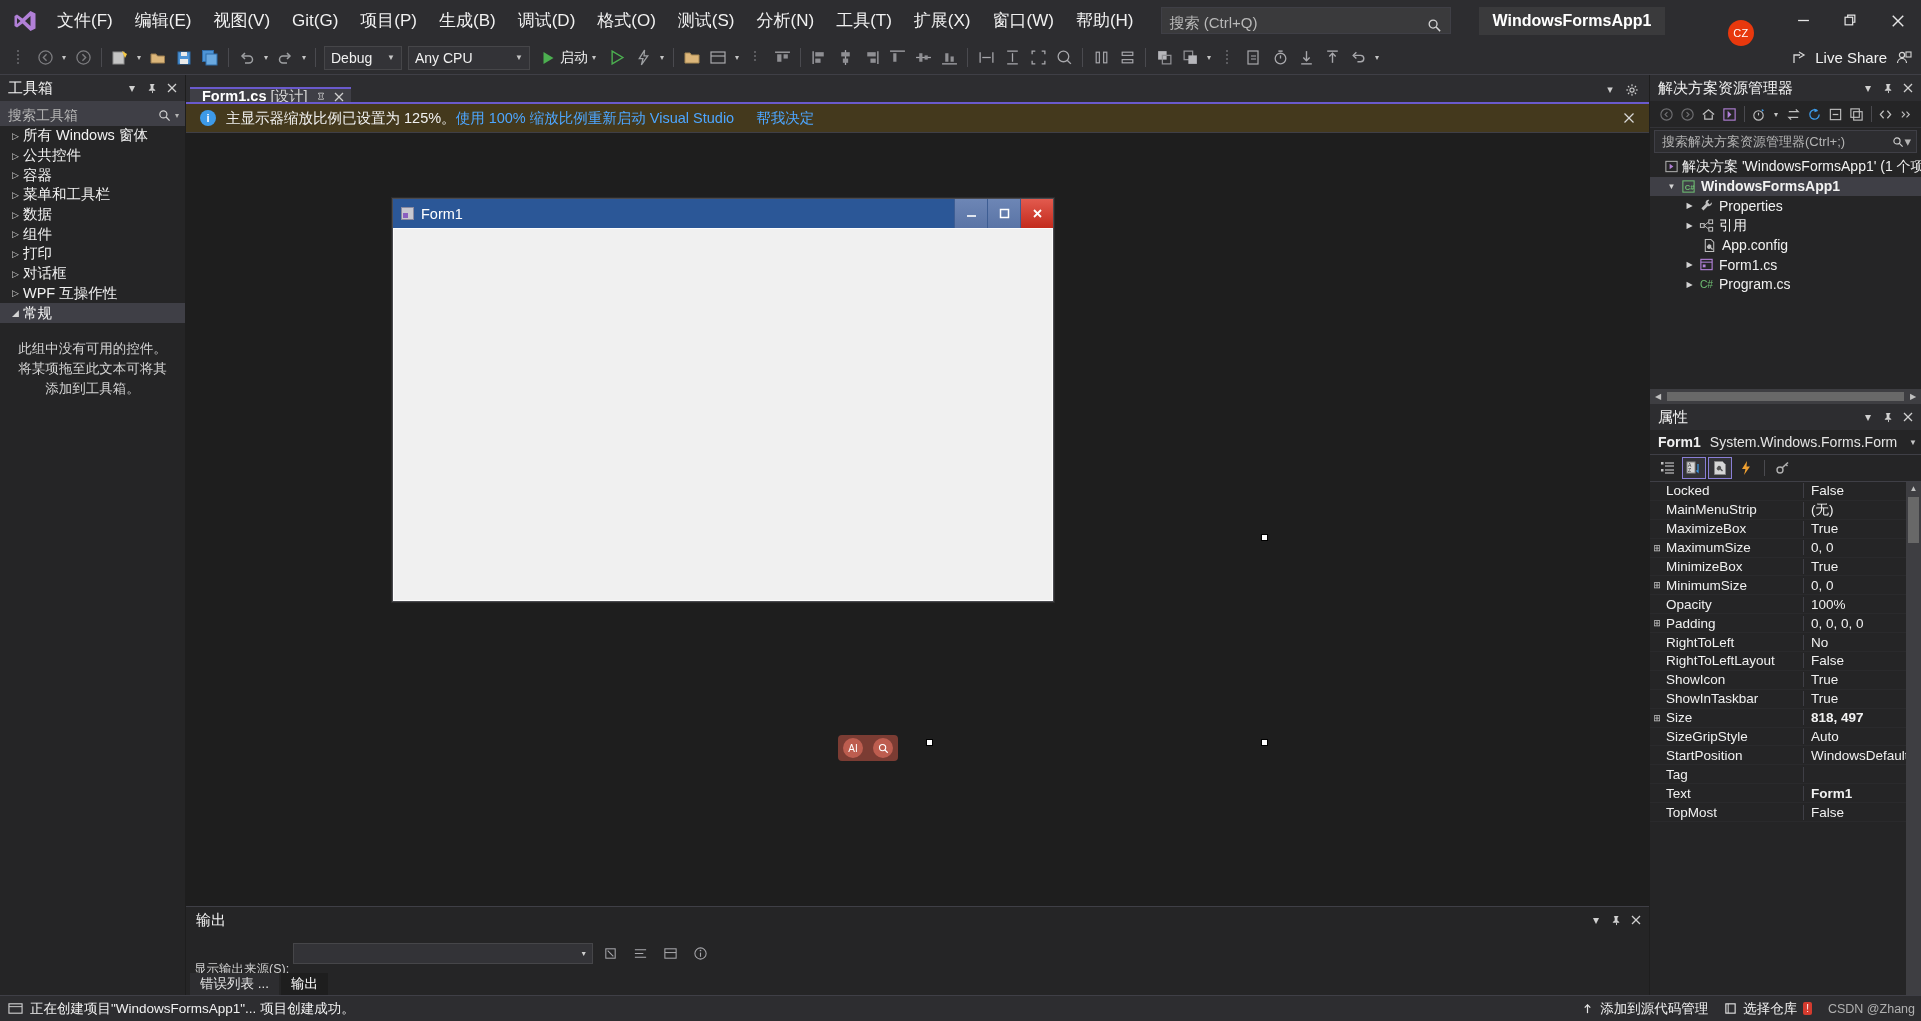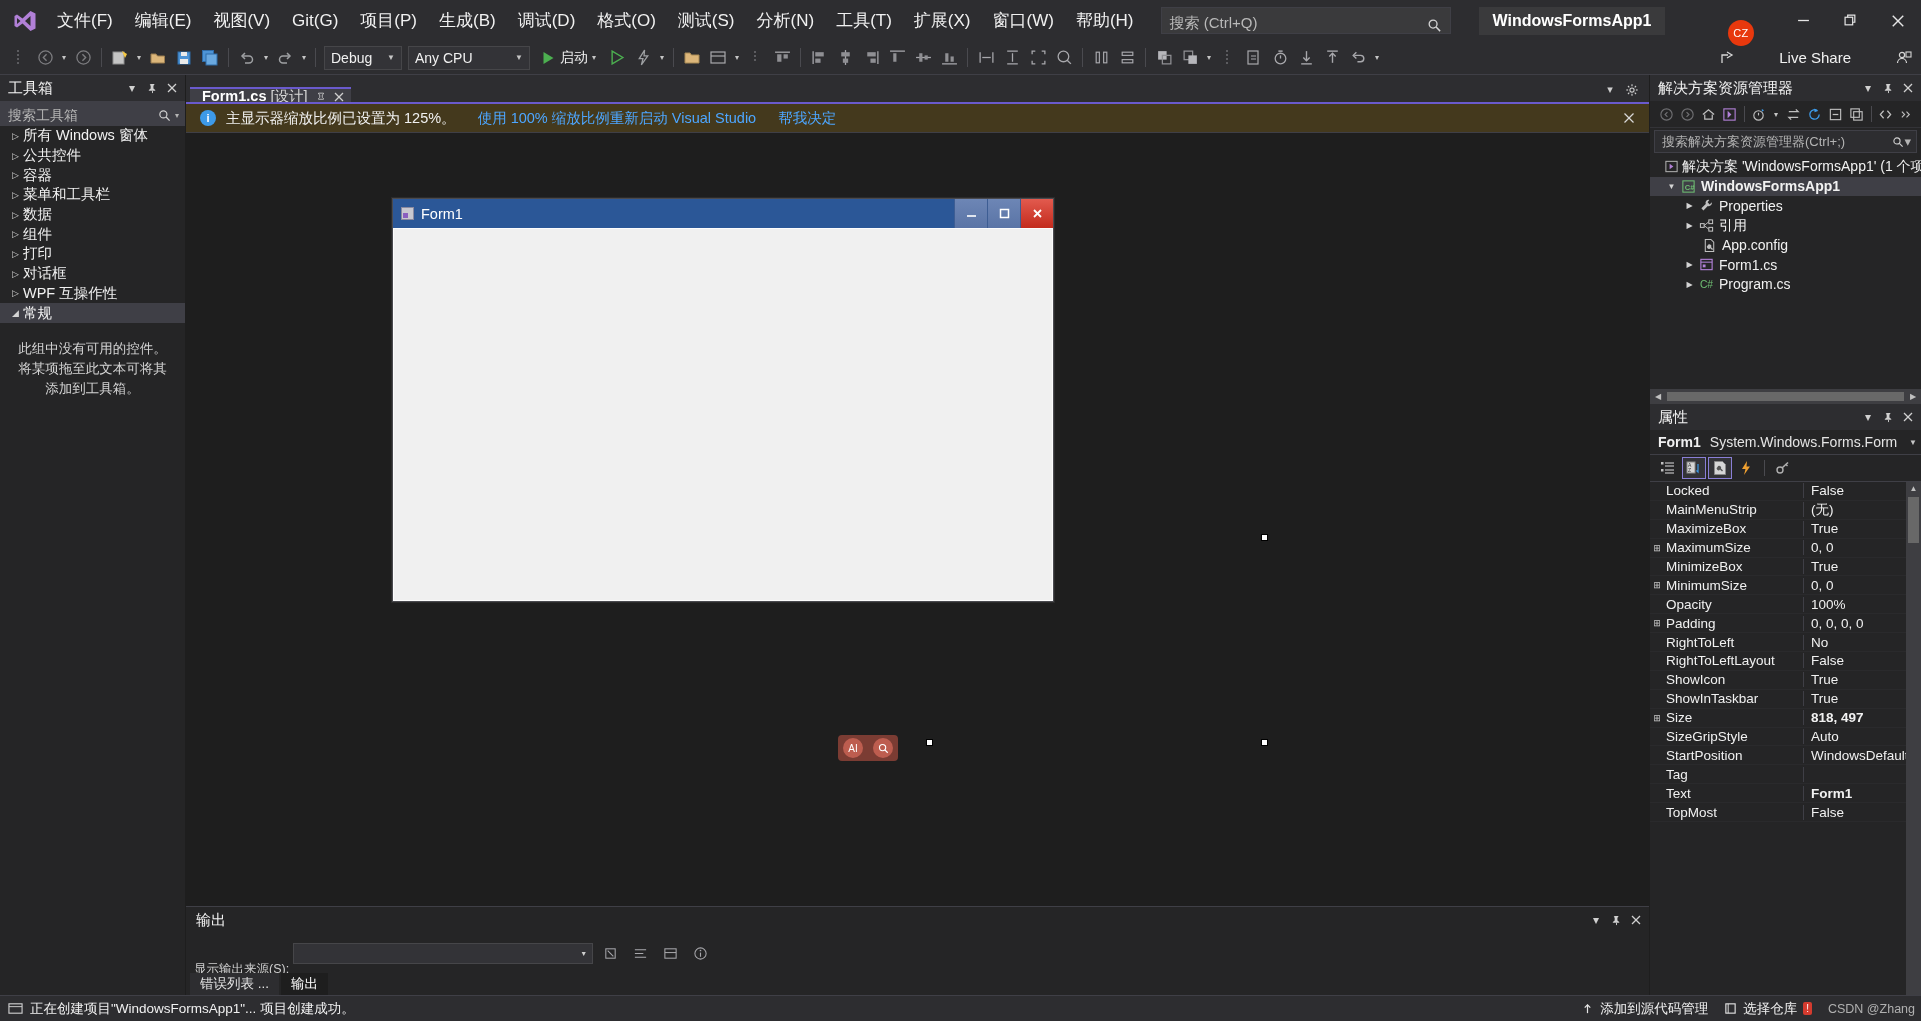--- a/index.html
+++ b/index.html
@@ -120,21 +120,20 @@
   .start-btn {
     display: flex; align-items: center;
     color: #f1f1f1; font-size: 14px;
     padding: 0 4px; height: 26px; flex:none;
   }
   .live-share {
     margin-left: auto;
     display: flex; align-items: center;
     color: #f1f1f1; font-size: 15px;
     padding-right: 8px;
-    gap: 36px;
   }
   .live-share .ls-text { margin: 0 8px 0 6px; }
 
   
   .body {
     flex: 1;
     display: flex;
     min-height: 0;
     background: #252526;
   }
@@ -239,21 +238,21 @@
     color: #f1f1f1;
     border-bottom: 1px solid #3f3f46;
   }
   .infobar .info-ico {
     width: 16px; height: 16px; border-radius: 50%;
     background: #3d9ae8; color: #fff;
     font-size: 11px; font-weight: bold;
     display: flex; align-items: center; justify-content: center;
     margin-right: 10px; flex: none;
   }
-  .infobar .ib-text { margin-right: 22px; white-space: nowrap; }
+  .infobar .ib-text { white-space: nowrap; }
   .infobar .ib-link { color: #4da6ff; margin-right: 22px; white-space: nowrap; }
   .infobar .ib-close { margin-left: auto; color: #d8d8d8; font-size: 15px; padding: 0 6px; }
 
   .designer {
     flex: 1;
     background: #1e1e1e;
     position: relative;
     min-height: 0;
     overflow: hidden;
   }

